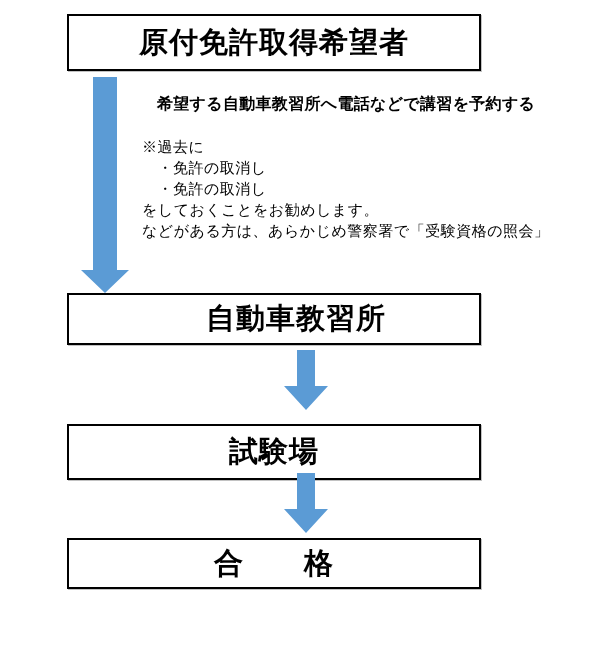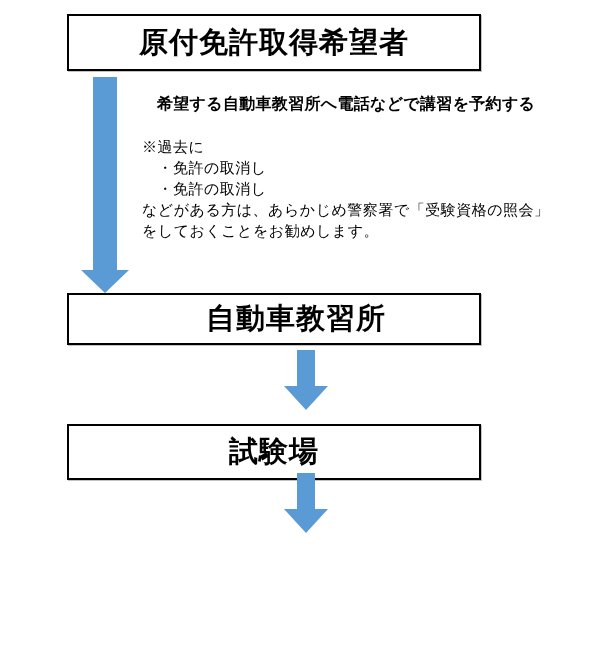--- a/index.html
+++ b/index.html
@@ -69,34 +69,37 @@
   <svg class="arrow arrow-long" viewBox="0 0 48 216" aria-hidden="true">
     <polygon points="12,0 36,0 36,193 48,193 24,216 0,193 12,193" fill="#5B9BD5"></polygon>
   </svg>
 
   <div class="reserve-note">希望する自動車教習所へ電話などで講習を予約する</div>
 
   <div class="caution">
     <div>※過去に</div>
     <div>　・免許の取消し</div>
     <div>　・免許の取消し</div>
+    <div>をしておくことをお勧めします。</div>
     <div>などがある方は、あらかじめ警察署で「受験資格の照会」</div>
-    <div>をしておくことをお勧めします。</div>
   </div>
 
   <div class="flow-box box-school">
     <span>自動車教習所</span>
   </div>
 
   <svg class="arrow arrow-mid1" viewBox="0 0 44 60" aria-hidden="true">
     <polygon points="13,0 31,0 31,36 44,36 22,60 0,36 13,36" fill="#5B9BD5"></polygon>
   </svg>
 
   <div class="flow-box box-testsite">
     <span>試験場</span>
   </div>
 
   <svg class="arrow arrow-mid2" viewBox="0 0 44 60" aria-hidden="true">
     <polygon points="13,0 31,0 31,36 44,36 22,60 0,36 13,36" fill="#5B9BD5"></polygon>
   </svg>
 
+  <div class="flow-box box-pass">
+    <span>合　　格</span>
+  </div>
 
 </div>
 
 </body></html>

